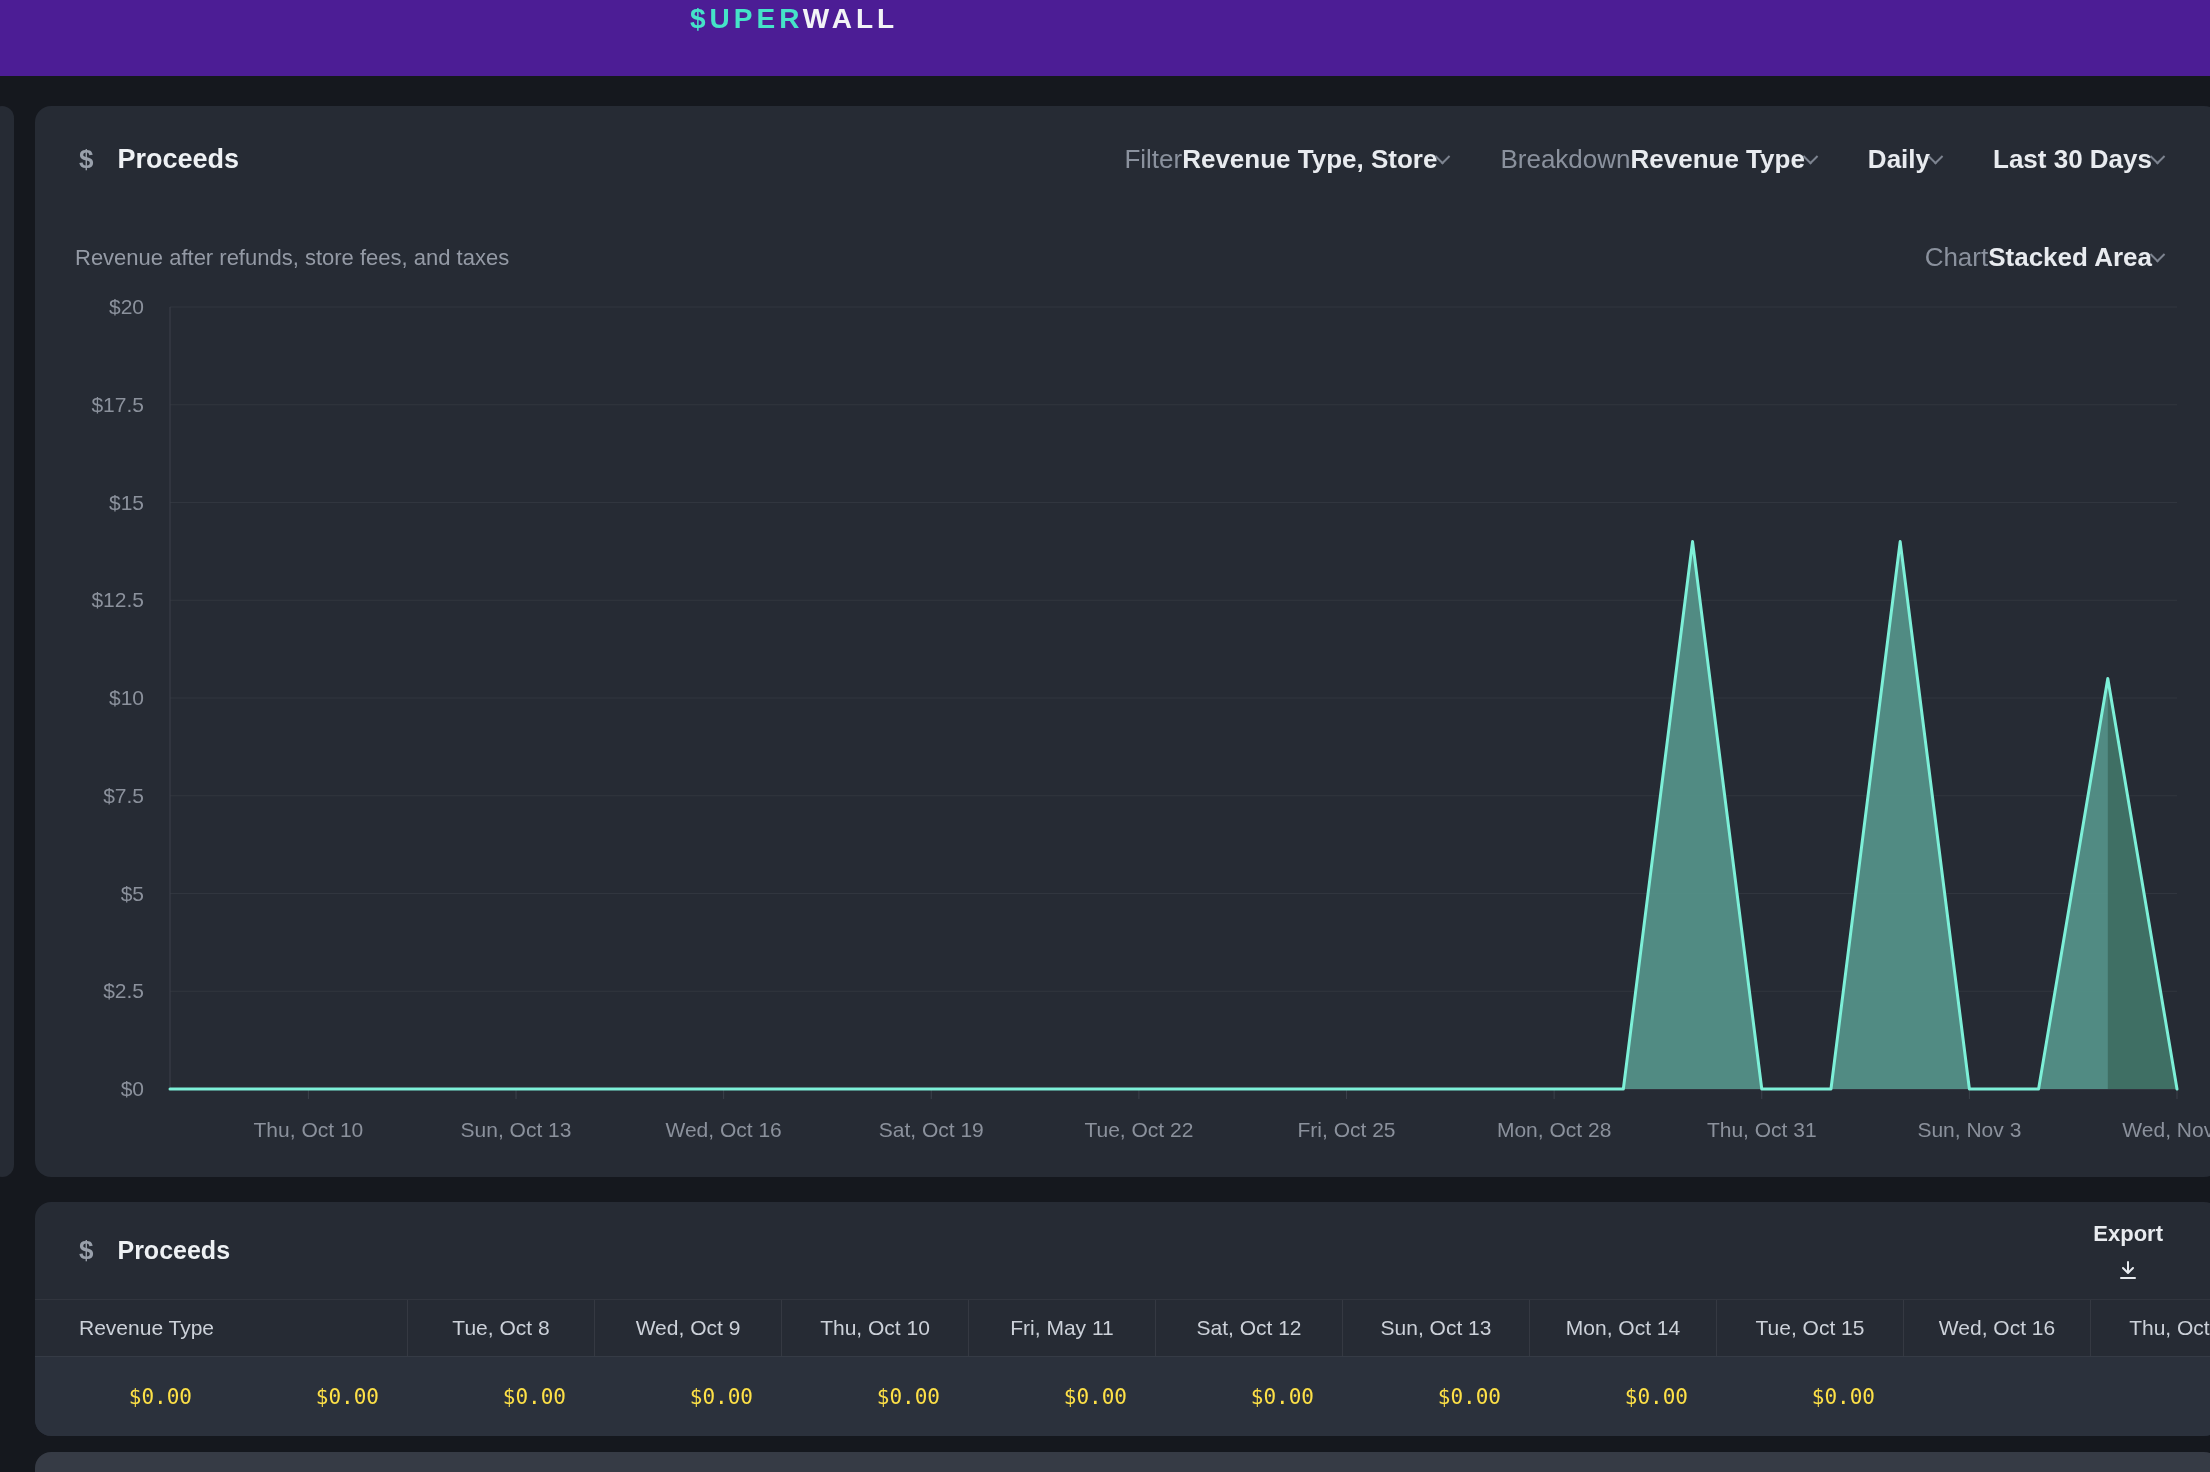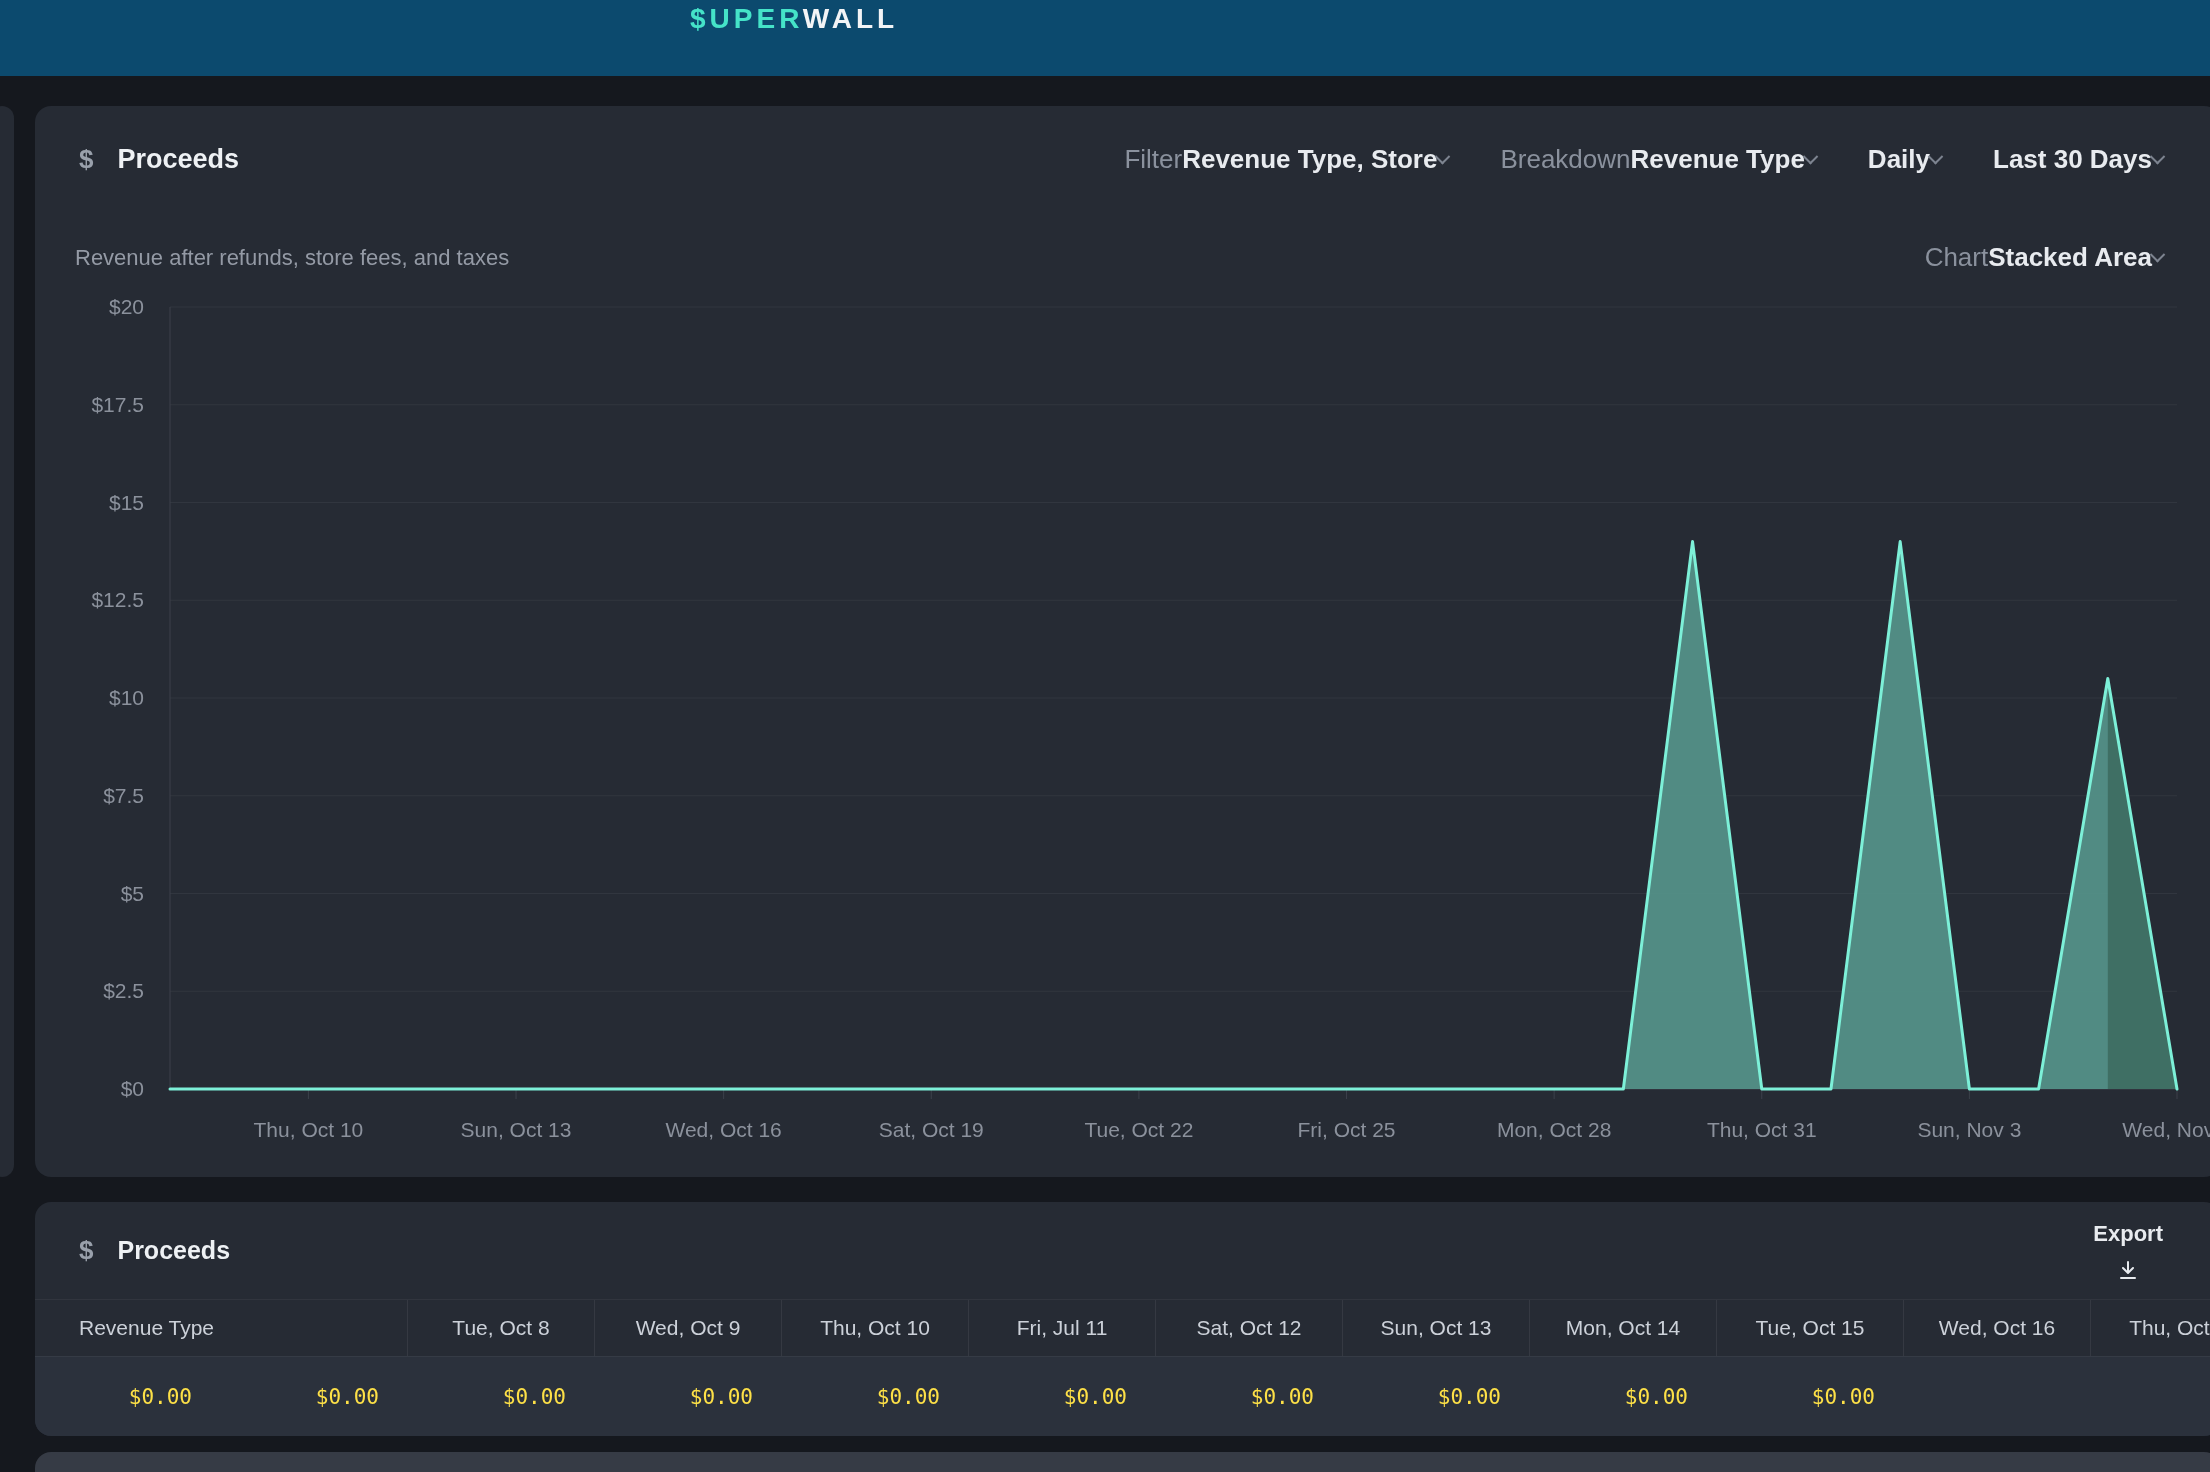--- a/index.html
+++ b/index.html
@@ -3,21 +3,21 @@
 <meta charset="utf-8">
 <style>
   * { margin:0; padding:0; box-sizing:border-box; }
   html,body { background:#15181e; }
   .page {
     position:relative; width:2210px; height:1472px; overflow:hidden;
     background:#15181e; font-family:"Liberation Sans", sans-serif;
     color:#eef1f4;
   }
   
-  .topbar { position:absolute; left:0; top:0; width:2210px; height:76px; background:#0c4a6e;text-align:center; }
+  .topbar { position:absolute; left:0; top:0; width:2210px; height:76px; background:#4c1d95;text-align:center; }
   .logo { position:absolute; left:690px; top:2px; height:34px; line-height:34px;
           font-size:28px; font-weight:700; letter-spacing:4px; }
   .logo .accent { color:#45e3c8; }
   .logo .rest { color:#f2f4f6; }
 
   
   .card { position:absolute; background:#262b34; border-radius:16px; }
   .card-left-sliver { position:absolute; left:-10px; top:106px; width:24px; height:1071px;
                       background:#262b34; border-radius:16px; }
   .chart-card { left:35px; top:106px; width:2185px; height:1071px; }
@@ -168,21 +168,21 @@
             <path d="M6 9 l5 5 5 -5"></path>
             <path d="M4 19 h14"></path>
         </svg>
       </div>
     </div>
     <div class="trow thead" id="table-header-row">
       <div class="th first">Revenue Type</div>
     <div class="th date">Tue, Oct 8</div>
         <div class="th date">Wed, Oct 9</div>
         <div class="th date">Thu, Oct 10</div>
-        <div class="th date">Fri, Jul 11</div>
+        <div class="th date">Fri, May 11</div>
         <div class="th date">Sat, Oct 12</div>
         <div class="th date">Sun, Oct 13</div>
         <div class="th date">Mon, Oct 14</div>
         <div class="th date">Tue, Oct 15</div>
         <div class="th date">Wed, Oct 16</div>
         <div class="th date">Thu, Oct 17</div>
       </div>
     <div class="trow tbody" id="table-value-row">
     <div class="td date mono">$0.00</div>
         <div class="td date mono">$0.00</div>

